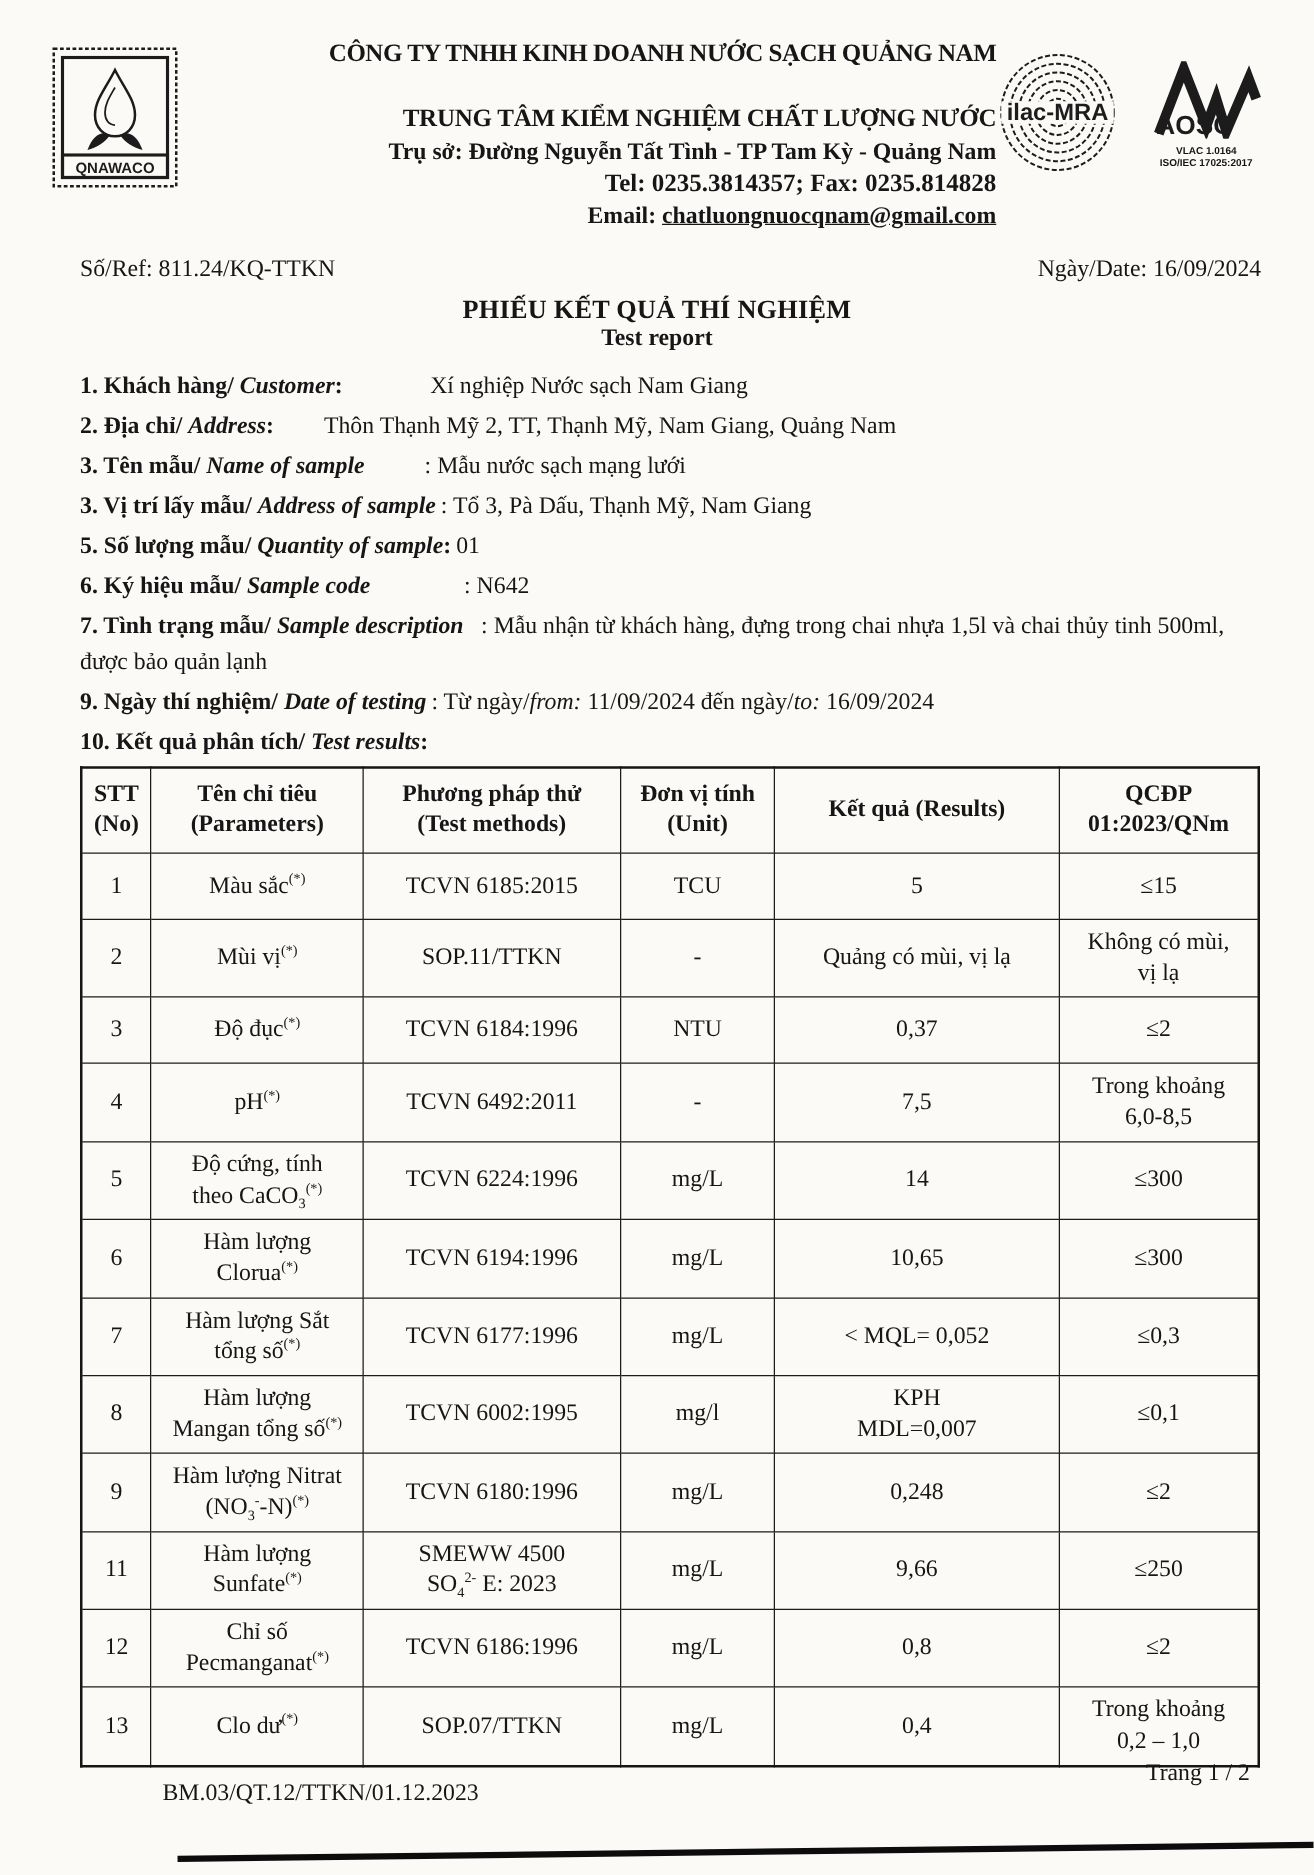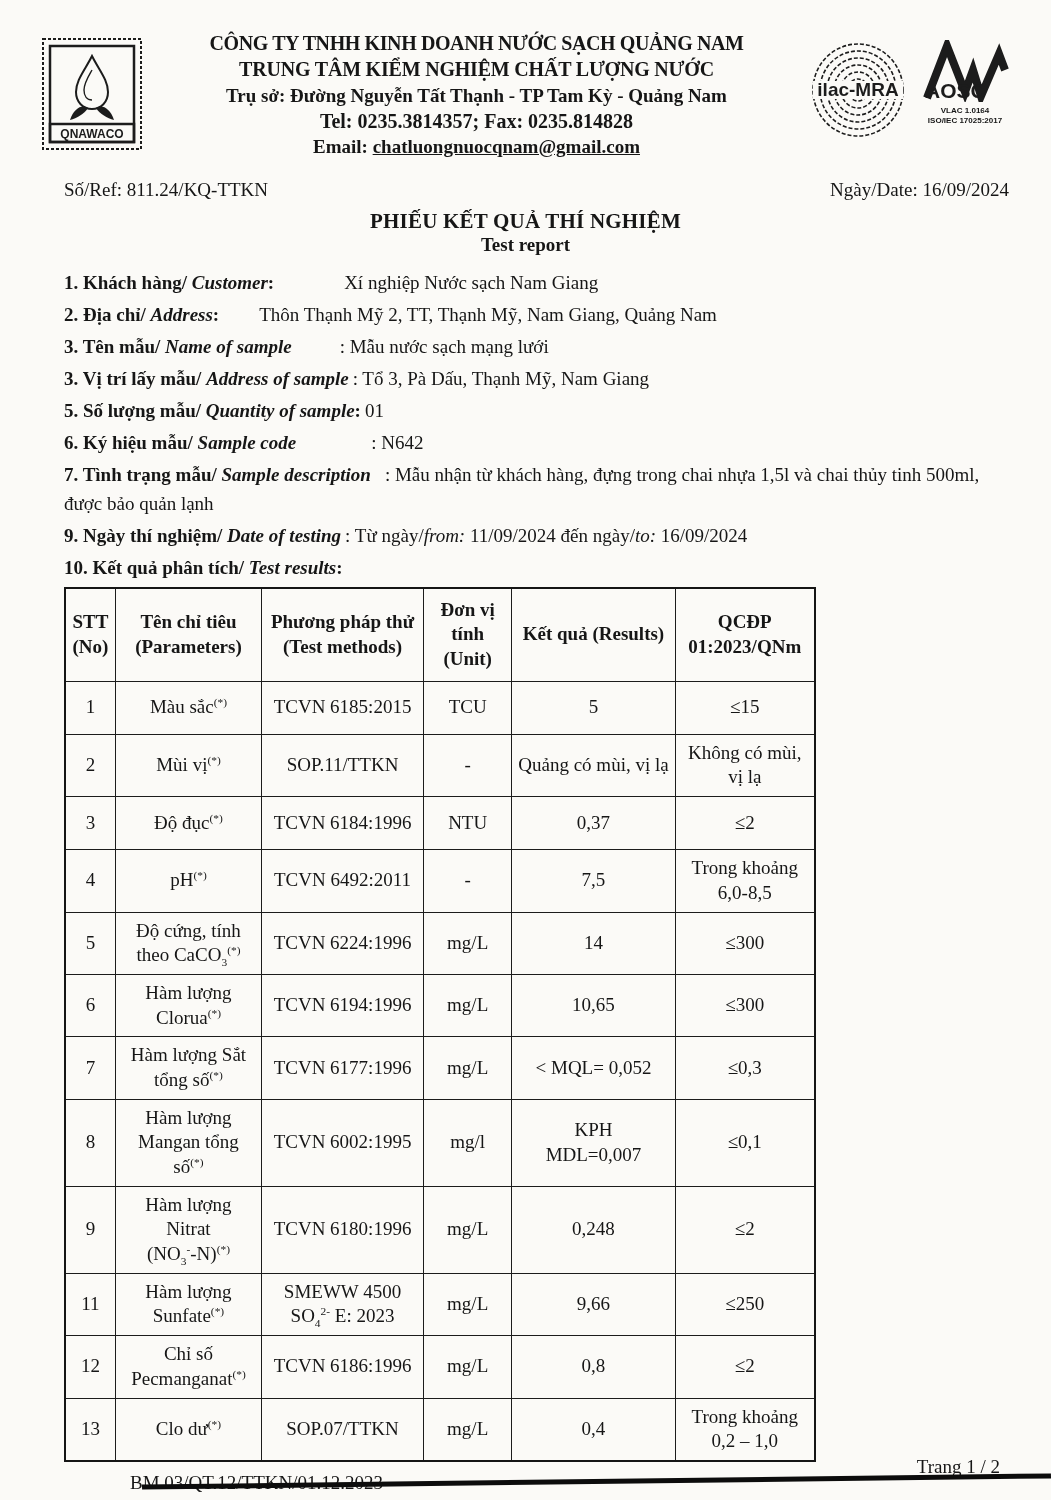--- a/index.html
+++ b/index.html
@@ -7,24 +7,24 @@
     width:1051px;height:1500px;
     background:#fbfaf7;color:#161616;
     font-family:"Liberation Serif","DejaVu Serif",serif;
     position:relative;overflow:hidden;
   }
   .page{padding:26px 40px 0 40px;}
 
   
   .hdr{display:flex;align-items:flex-start;}
   .logo-left{width:104px;flex:0 0 104px;margin-top:10px;}
-  .hdr-center{flex:1;text-align:center;line-height:1.32;padding-top:4px;}
-  .hdr-right{flex:0 0 200px;display:flex;align-items:flex-start;gap:10px;margin-top:14px;}
+  .hdr-center{flex:1;text-align:right;line-height:1.32;padding-top:4px;}
+  .hdr-right{flex:0 0 200px;display:flex;align-items:center;gap:22px;margin-top:14px;}
   .co-l1{font-size:20px;font-weight:600;letter-spacing:-0.4px;}
-  .co-l2{font-size:20px;font-weight:bold;letter-spacing:-0.2px;}
+  .co-l2{font-size:20px;font-weight:bold;letter-spacing:-0.2px;margin-top:26px;}
   .co-l3{font-size:19px;font-weight:bold;}
   .co-l4{font-size:20px;font-weight:bold;}
   .co-email{font-size:19px;font-weight:bold;}
   .co-email .email-addr{text-decoration:underline;font-weight:bold;}
   .ilac-wrap{width:100px;}
   .aosc-wrap{width:92px;text-align:center;}
   .aosc-cert{font-size:8px;font-weight:bold;line-height:1.25;font-family:"Liberation Sans",sans-serif;}
 
   
   .ref-row{display:flex;justify-content:space-between;font-size:19px;margin-top:20px;padding:0 2px 0 24px;}
@@ -36,21 +36,21 @@
   .info-line{line-height:1.55;margin-bottom:2.5px;}
   .b{font-weight:bold;}
   .bi{font-weight:bold;font-style:italic;}
   .val{font-weight:normal;}
   .v0{margin-left:70px;} .v1{margin-left:40px;} .v2{margin-left:48px;}
   .v3{margin-left:4px;text-align:right;}  .v4{margin-left:4px;}  .v5{margin-left:75px;}
   .v6{margin-left:14px;} .v7{margin-left:18px;} .v8{margin-left:4px;text-align:right;}
   .v9{margin-left:0;}
 
   
-  table.results{border-collapse:collapse;margin:4px 0 0 24px;width:752px;border:2.5px solid #151515;}
+  table.results{border-collapse:collapse;margin:4px 0 0 24px;width:944px;border:2.5px solid #151515;}
   table.results th,table.results td{
     border:1.8px solid #1c1c1c;text-align:center;vertical-align:middle;
     font-size:19px;padding:6px 5px;line-height:1.3;
   }
   table.results th{font-weight:bold;padding:9px 4px;}
   col.c1{width:56px;} col.c2{width:170px;} col.c3{width:206px;}
   col.c4{width:124px;} col.c5{width:228px;} col.c6{width:160px;}
   td.c-no{font-size:19px;}
   tr.h44 td{height:40px;}
   sup{font-size:0.60em;vertical-align:super;line-height:0;}
@@ -81,21 +81,21 @@
         <path d="M30 84 C34 72, 42 68, 48 72 C44 78, 37 82, 30 84 Z" fill="#1c1c1c"></path>
         <path d="M74 84 C70 72, 62 68, 56 72 C60 78, 67 82, 74 84 Z" fill="#1c1c1c"></path>
         <rect x="10" y="88" width="84" height="18" fill="none" stroke="#1c1c1c" stroke-width="2.5"></rect>
         <text x="52" y="102" text-anchor="middle" font-family="Liberation Sans, sans-serif" font-size="12" font-weight="bold" fill="#1c1c1c">QNAWACO</text>
       </svg>
     </div>
 
     <div class="hdr-center">
       <div class="co-l1">CÔNG TY TNHH KINH DOANH NƯỚC SẠCH QUẢNG NAM</div>
       <div class="co-l2">TRUNG TÂM KIỂM NGHIỆM CHẤT LƯỢNG NƯỚC</div>
-      <div class="co-l3">Trụ sở: Đường Nguyễn Tất Thạnh - TP Tam Kỳ -  Quảng Nam</div>
+      <div class="co-l3">Trụ sở: Đường Nguyễn Tất Tình - TP Tam Kỳ -  Quảng Nam</div>
       <div class="co-l4">Tel: 0235.3814357; Fax: 0235.814828</div>
       <div class="co-email"><span>Email:</span> <span class="email-addr">chatluongnuocqnam@gmail.com</span></div>
     </div>
 
     <div class="hdr-right">
       <div class="ilac-wrap">
         <svg width="98" height="100" viewBox="0 0 98 100">
           <g fill="none" stroke="#1c1c1c" stroke-width="1.6" stroke-dasharray="4,2">
             <ellipse cx="49" cy="50" rx="45" ry="46"></ellipse>
             <ellipse cx="49" cy="50" rx="38" ry="39"></ellipse>

